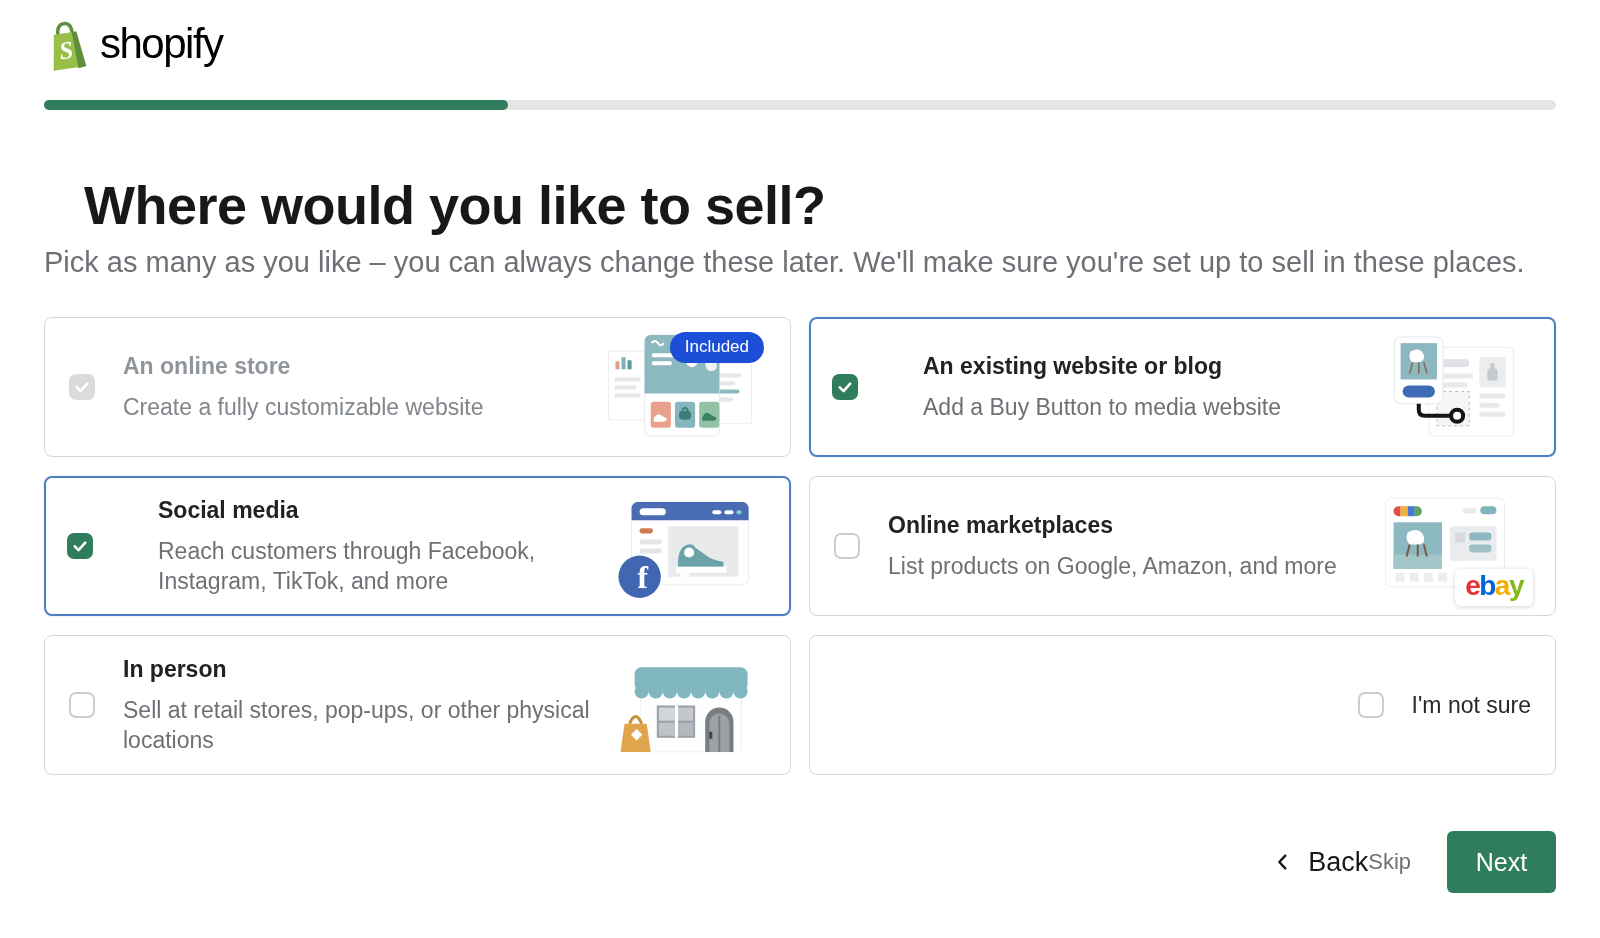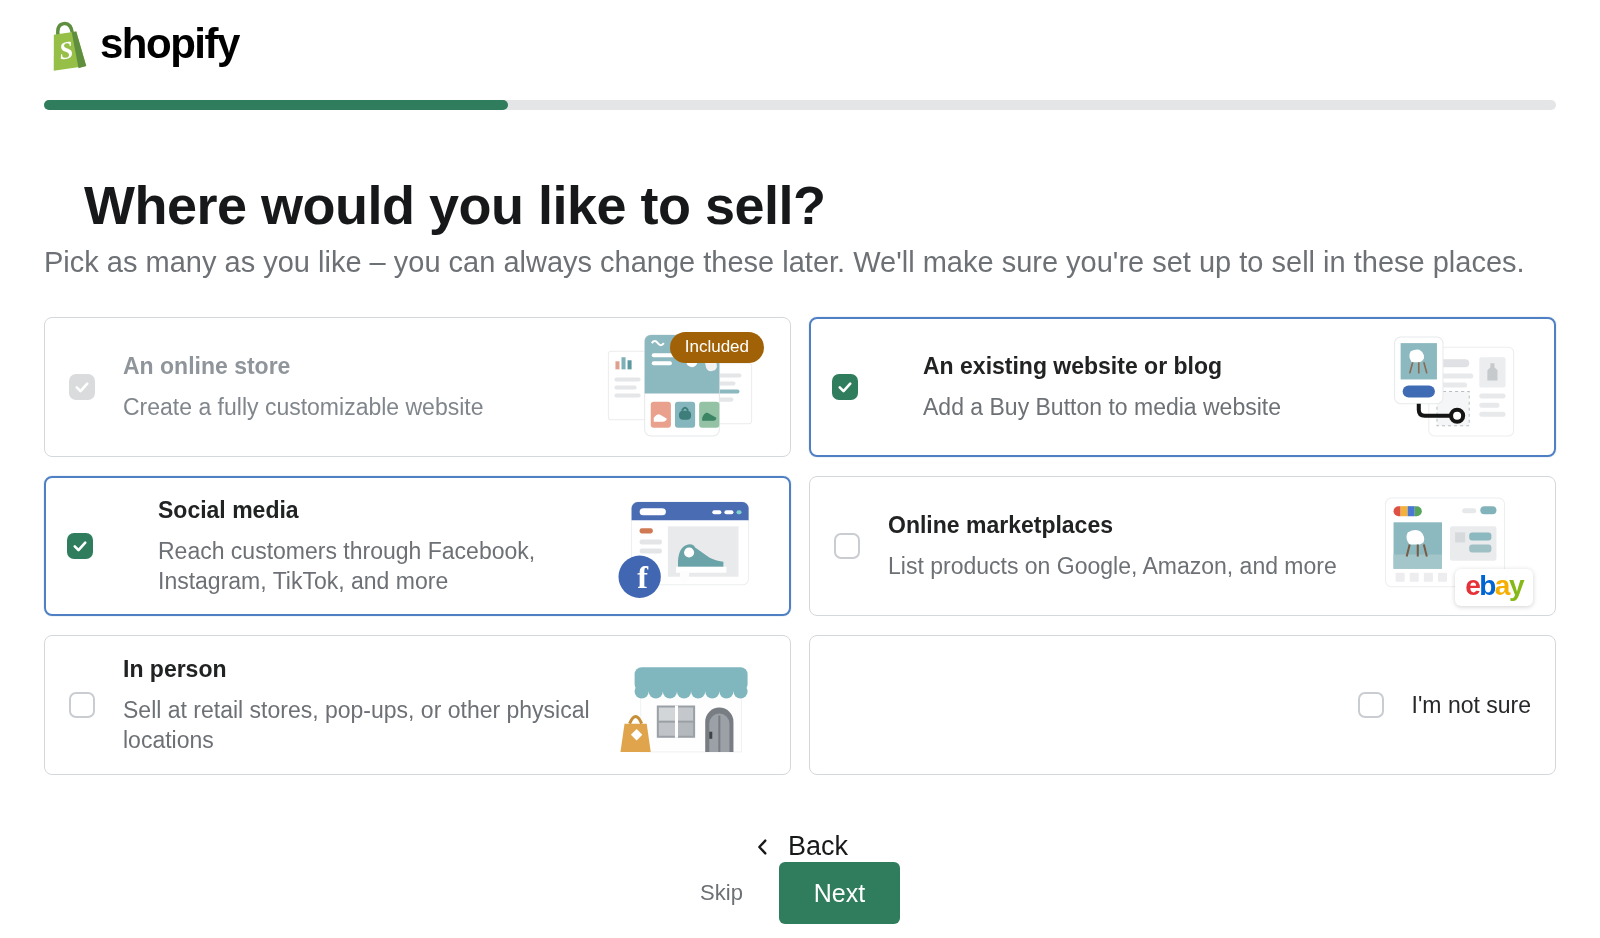--- a/index.html
+++ b/index.html
@@ -3,21 +3,21 @@
 <meta charset="utf-8">
 <style>
   * { box-sizing: border-box; margin: 0; padding: 0; }
   html,body { width: 1600px; height: 938px; background: #ffffff;
     font-family: "Liberation Sans", sans-serif; color: #1a1c1d; overflow: hidden; }
   .page { width: 1600px; height: 938px; padding: 16px 44px 0; position: relative; }
 
   
   .logo-row { display: flex; align-items: center; gap: 10px; height: 60px; }
   .bag-icon { width: 46px; height: 52px; }
-  .wordmark { font-size: 42px; font-weight: 700; letter-spacing: -1.5px; color: #000; padding-bottom: 4px; }
+  .wordmark { font-size: 42px; font-weight: 400; letter-spacing: -1.5px; color: #000; padding-bottom: 4px; }
   .progress-track { margin-top: 24px; height: 10px; background: #e4e5e7; border-radius: 6px; width: 100%; }
   .progress-fill { height: 100%; background: #2f7d5d; border-radius: 6px; }
 
   
   h1 { margin-top: 64px; font-size: 54px; font-weight: 700; color: #16181a; letter-spacing: -0.5px; margin-left: 40px; }
   .subtitle { margin-top: 10px; font-size: 29px; font-weight: 400; color: #6d7175; }
 
   
   .grid { margin-top: 38px; display: grid; grid-template-columns: 1fr 1fr; gap: 19px 18px; }
   .card { position: relative; height: 140px; display: flex; align-items: center;
@@ -34,34 +34,34 @@
 
   .copy { margin-left: 28px; max-width: 480px; }
   .card-title { font-size: 23px; font-weight: 700; color: #202223; }
   .card-desc { font-size: 23px; color: #6d7175; line-height: 30px; margin-top: 12px; }
   .card.disabled .card-title { color: #8f959a; }
   .card.disabled .card-desc { color: #80868b; }
   .card.plain .card-title { font-weight: 400; color: #26282a; }
 
   .illus { position: absolute; right: 34px; top: 50%; transform: translateY(-50%);
     width: 152px; height: 116px; pointer-events: none; }
-  .badge { position: absolute; top: 14px; right: 26px; z-index: 3; background: #a16207;
+  .badge { position: absolute; top: 14px; right: 26px; z-index: 3; background: #1d4ed8;
     color: #fff; font-size: 17px; padding: 5px 15px 6px; border-radius: 16px; }
   .ebay-chip { position: absolute; right: -12px; bottom: -2px; background: #fff; border-radius: 6px;
     box-shadow: 0 1px 5px rgba(0,0,0,.18); padding: 0 10px 3px; font-size: 28px; font-weight: 700;
     letter-spacing: -1.5px; line-height: 34px; }
 
   
-  .footer { margin-top: 56px; display: flex; justify-content: flex-end; align-items: center; flex-direction: column; }
+  .footer { margin-top: 56px; display: flex; justify-content: flex-end; align-items: center; }
   .back-button { display: flex; align-items: center; gap: 14px; background: none; border: none;
     font-family: inherit; font-size: 27px; font-weight: 500; color: #17191b; cursor: pointer; }
   .footer-right { display: flex; align-items: center; gap: 36px; }
   .skip-button { background: none; border: none; font-family: inherit; font-size: 22px;
     color: #6d7175; cursor: pointer; }
-  .next-button { width: 121px; height: 62px; background: #2f7d5d; color: #fff; border: none;
+  .next-button { width: 109px; height: 62px; background: #2f7d5d; color: #fff; border: none;
     border-radius: 6px; font-family: inherit; font-size: 25px; cursor: pointer; }
 </style>
 </head>
 <body>
 
 <div class="page">
 
   <div class="logo-row">
     <svg class="bag-icon" viewBox="0 0 40 46">
       <g transform="rotate(-8 20 24)">

